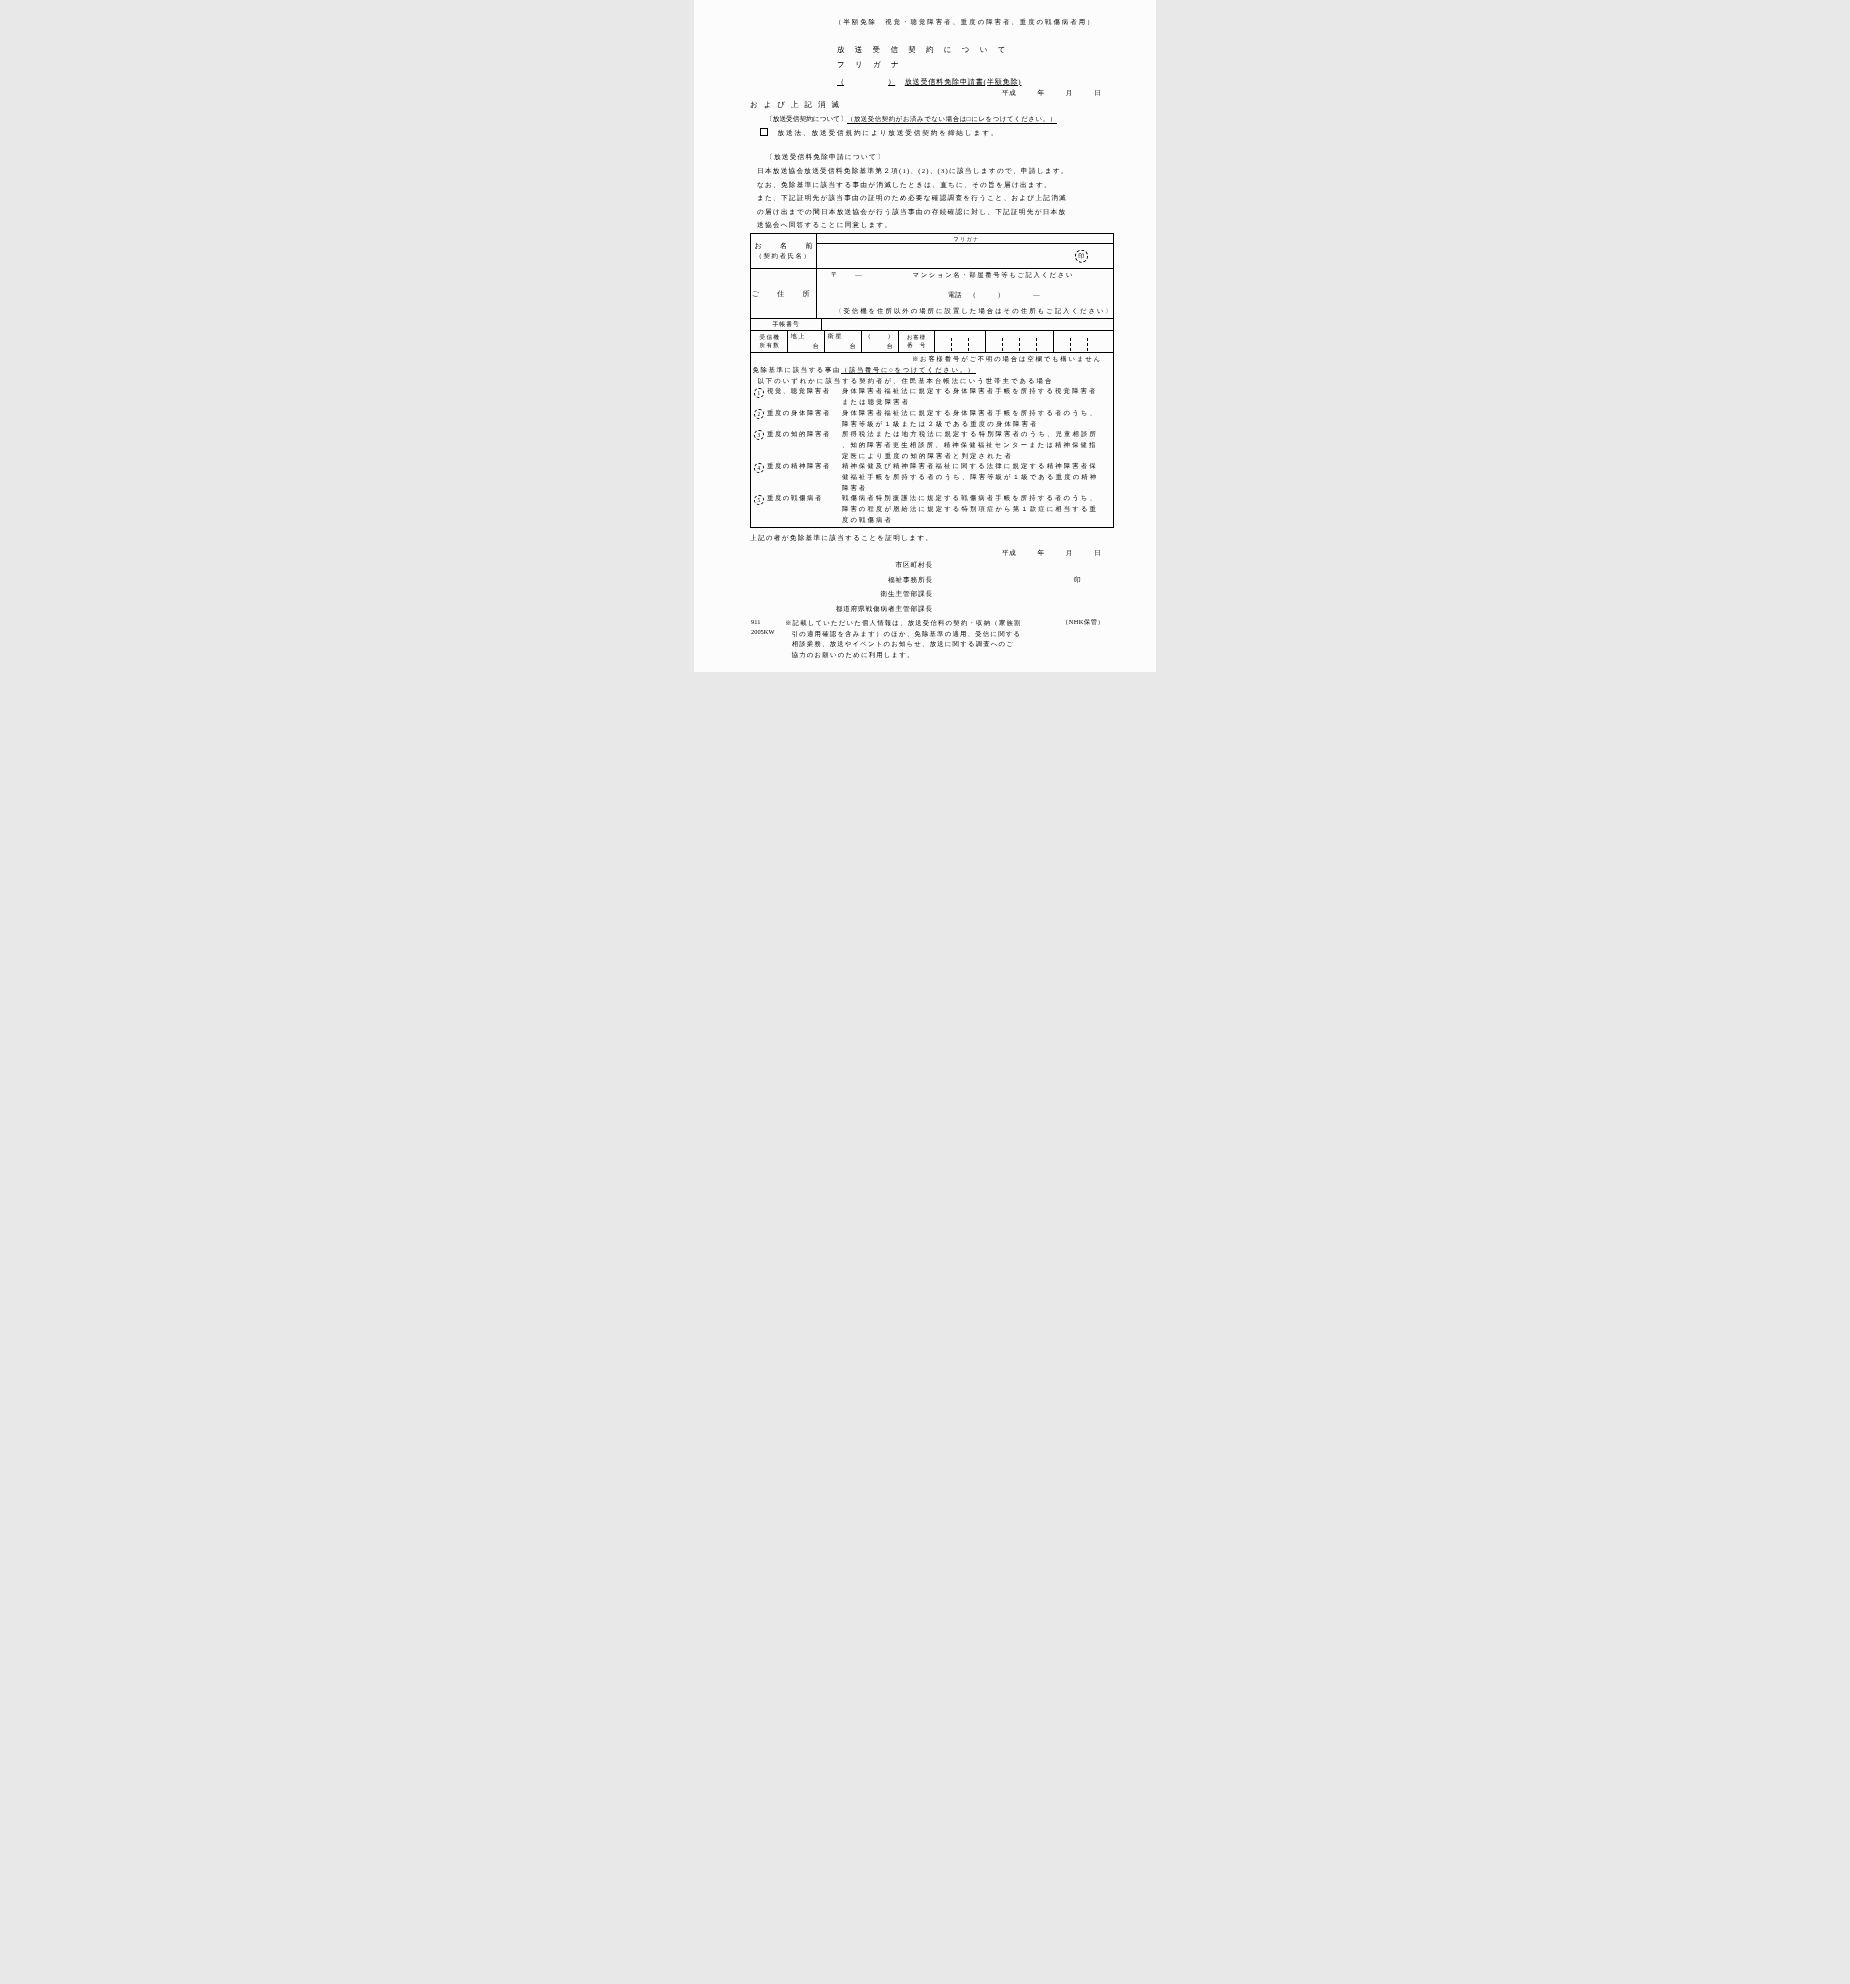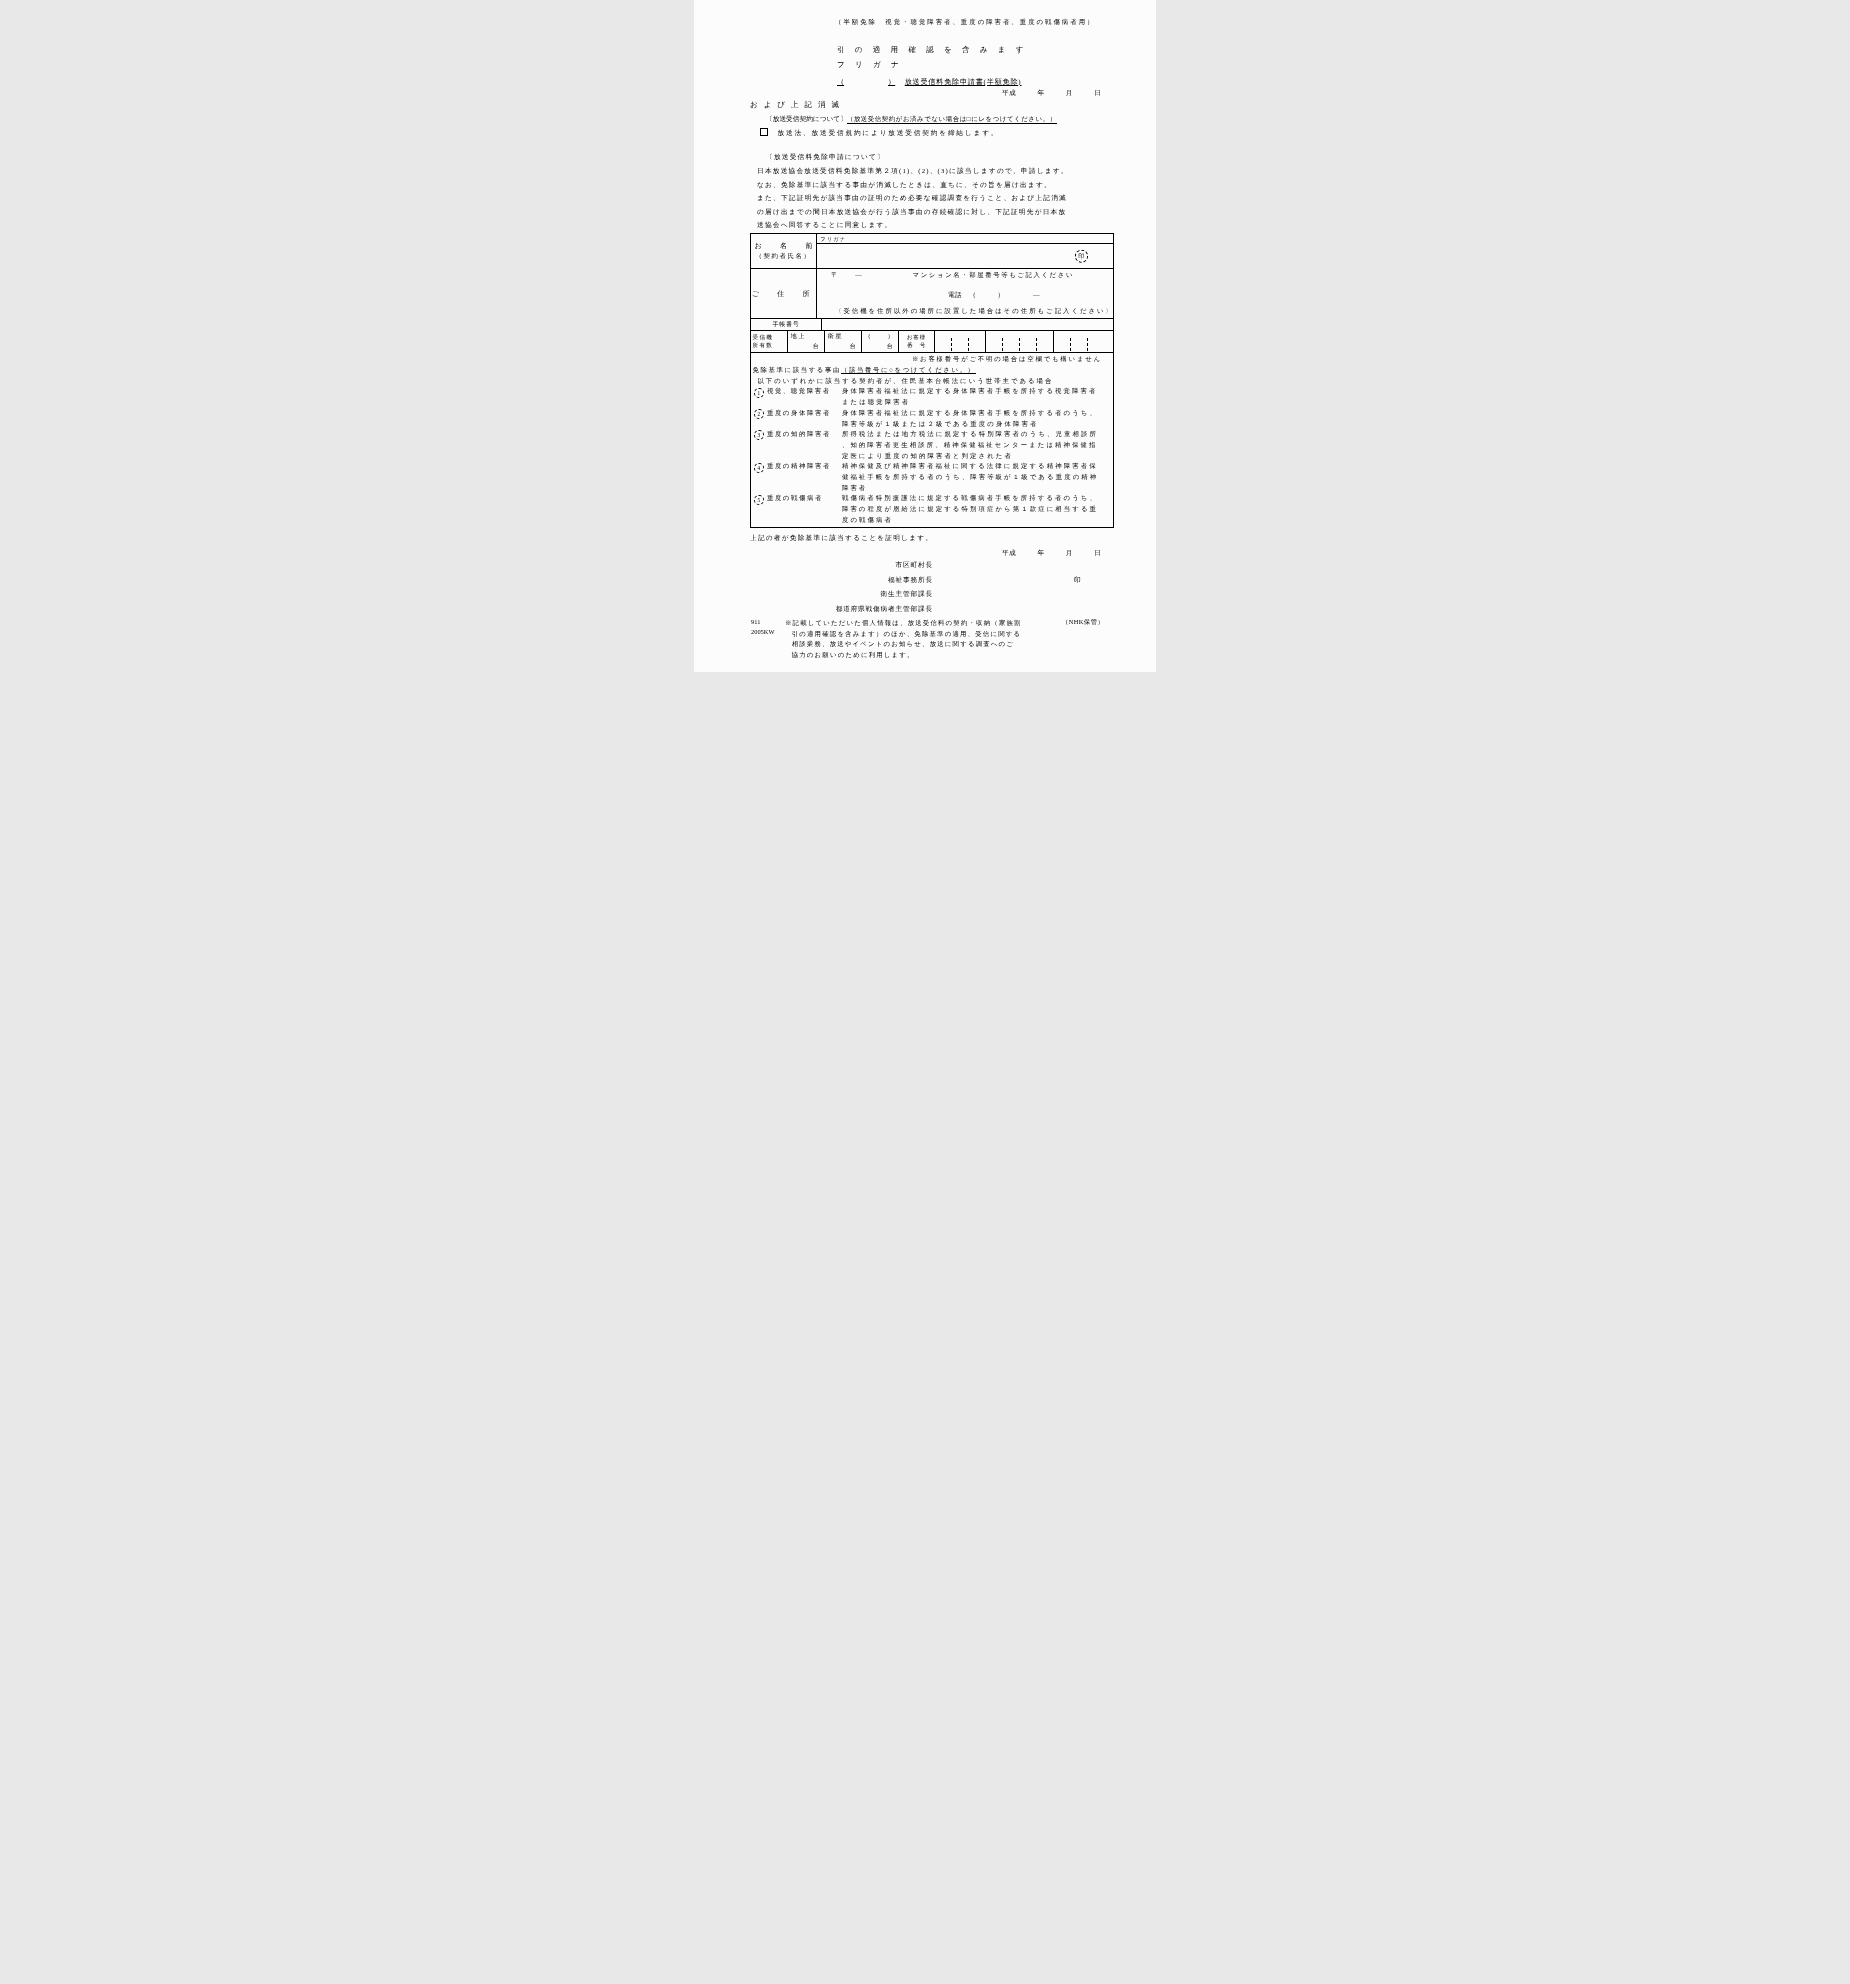--- a/index.html
+++ b/index.html
@@ -38,21 +38,21 @@
   }
   
   .exemption-heading { left:72px; top:153px; font-size:6.7px; letter-spacing:1.2px; white-space:nowrap; }
   .paragraph { left:63px; top:164px; font-size:6.7px; letter-spacing:1.2px; line-height:13.5px; white-space:nowrap; }
   
   .form-table {
     left:56px; top:233px; width:364px; height:295px;
     border:1.2px solid #000; box-sizing:border-box;
     display:flex; flex-direction:column;
   }
-  .trow { display:flex; border-bottom:1.2px solid #000; box-sizing:border-box; }
+  .trow { display:flex; border-bottom:1.2px solid #000; box-sizing:border-box;text-align:center; }
   .tlabel { border-right:0.8px solid #000; box-sizing:border-box; display:flex; flex-direction:column; align-items:center; justify-content:center; }
   .row-name { height:35px; }
   .row-name .tlabel { width:66px; }
   .name-label-top { font-size:7.1px; letter-spacing:5.6px; white-space:nowrap; margin-left:5.6px; }
   .name-label-bottom { font-size:6.4px; letter-spacing:1.6px; white-space:nowrap; margin-top:1.6px; }
   .name-right { flex:1; display:flex; flex-direction:column; }
   .furigana-strip { height:10.3px; border-bottom:0.8px solid #000; box-sizing:border-box; font-size:5.2px; letter-spacing:1.2px; padding:1.6px 0 0 3.2px; }
   .name-input { flex:1; position:relative; }
   .seal-circle {
     position:absolute; right:25.4px; top:50%; transform:translateY(-50%);
@@ -117,21 +117,21 @@
   .privacy .indent { margin-left:6.7px; }
   .storage-note { left:368px; top:618px; font-size:6.4px; letter-spacing:0.4px; }
 </style>
 </head>
 <body>
 
 <div class="page">
 
   <div class="abs header-note">（半額免除　視覚・聴覚障害者、重度の障害者、重度の戦傷病者用）</div>
 
-  <div class="abs title-l1">引の適用確認を含みます</div>
+  <div class="abs title-l1">放送受信契約について</div>
   <div class="abs title-l2">フリガナ</div>
   <div class="abs title-l3">
     <span>（</span><span class="gap1"></span><span>）</span><span class="gap2"></span><span class="t3text">放送受信料免除申請書(半額免除)</span>
   </div>
   <div class="abs date-line date-top">平成　　　年　　　月　　　日</div>
 
   <div class="abs addressee">および上記消滅</div>
 
   <div class="abs contract-heading">
     <span>〔放送受信契約について〕</span><span class="note">（放送受信契約がお済みでない場合は□にレをつけてください。）</span>

